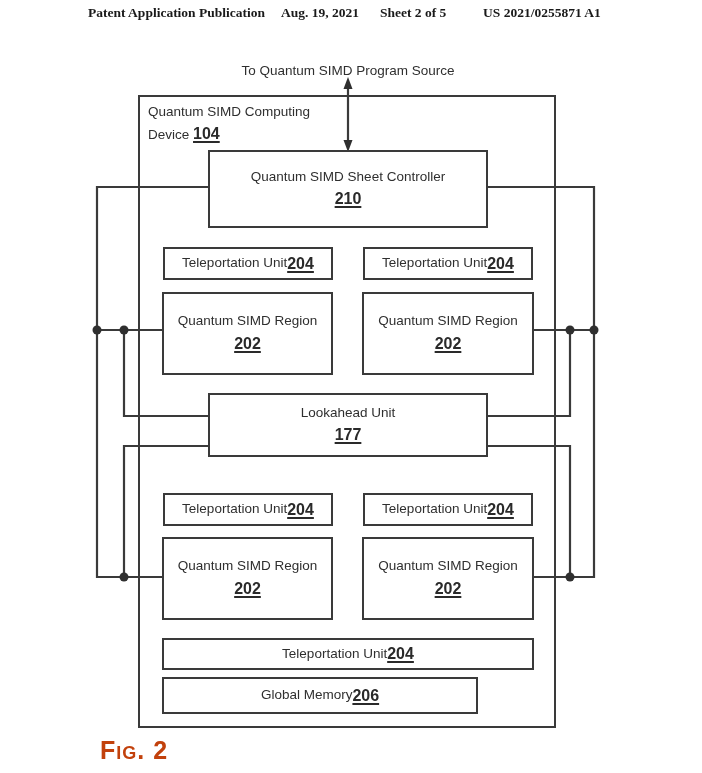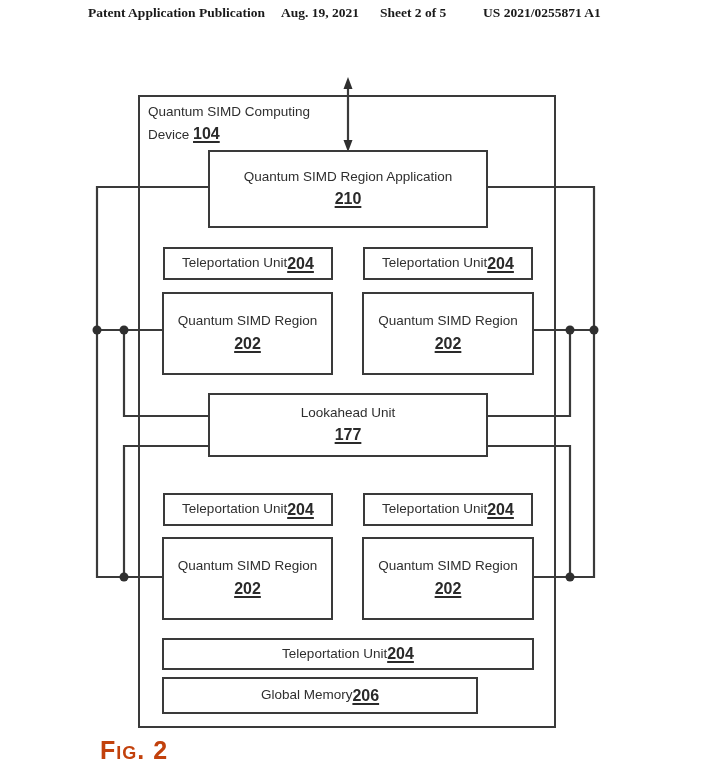--- a/index.html
+++ b/index.html
@@ -71,20 +71,21 @@
 </head>
 <body>
 
 <div class="page">
 
   <span class="hdr hdr-pub">Patent Application Publication</span>
   <span class="hdr hdr-date">Aug. 19, 2021</span>
   <span class="hdr hdr-sheet">Sheet 2 of 5</span>
   <span class="hdr hdr-num">US 2021/0255871 A1</span>
 
+  <span class="top-label">To Quantum SIMD Program Source</span>
 
   <div class="outer-box"></div>
   <div class="device-label">
     <div>Quantum SIMD Computing</div>
     <div>
       <span>Device</span>
       <span class="ref">104</span>
     </div>
   </div>
 
@@ -114,21 +115,21 @@
       <circle cx="97" cy="330" r="4.5"></circle>
       <circle cx="124" cy="330" r="4.5"></circle>
       <circle cx="570" cy="330" r="4.5"></circle>
       <circle cx="594" cy="330" r="4.5"></circle>
       <circle cx="124" cy="577" r="4.5"></circle>
       <circle cx="570" cy="577" r="4.5"></circle>
     </g>
   </svg>
 
   <div class="box controller">
-    <div>Quantum SIMD Region Application</div>
+    <div>Quantum SIMD Sheet Controller</div>
     <div class="ref">210</div>
   </div>
 
   <div class="box inline tele-1">
     <span>Teleportation Unit</span>
     <span class="ref">204</span>
   </div>
   <div class="box inline tele-2">
     <span>Teleportation Unit</span>
     <span class="ref">204</span>

